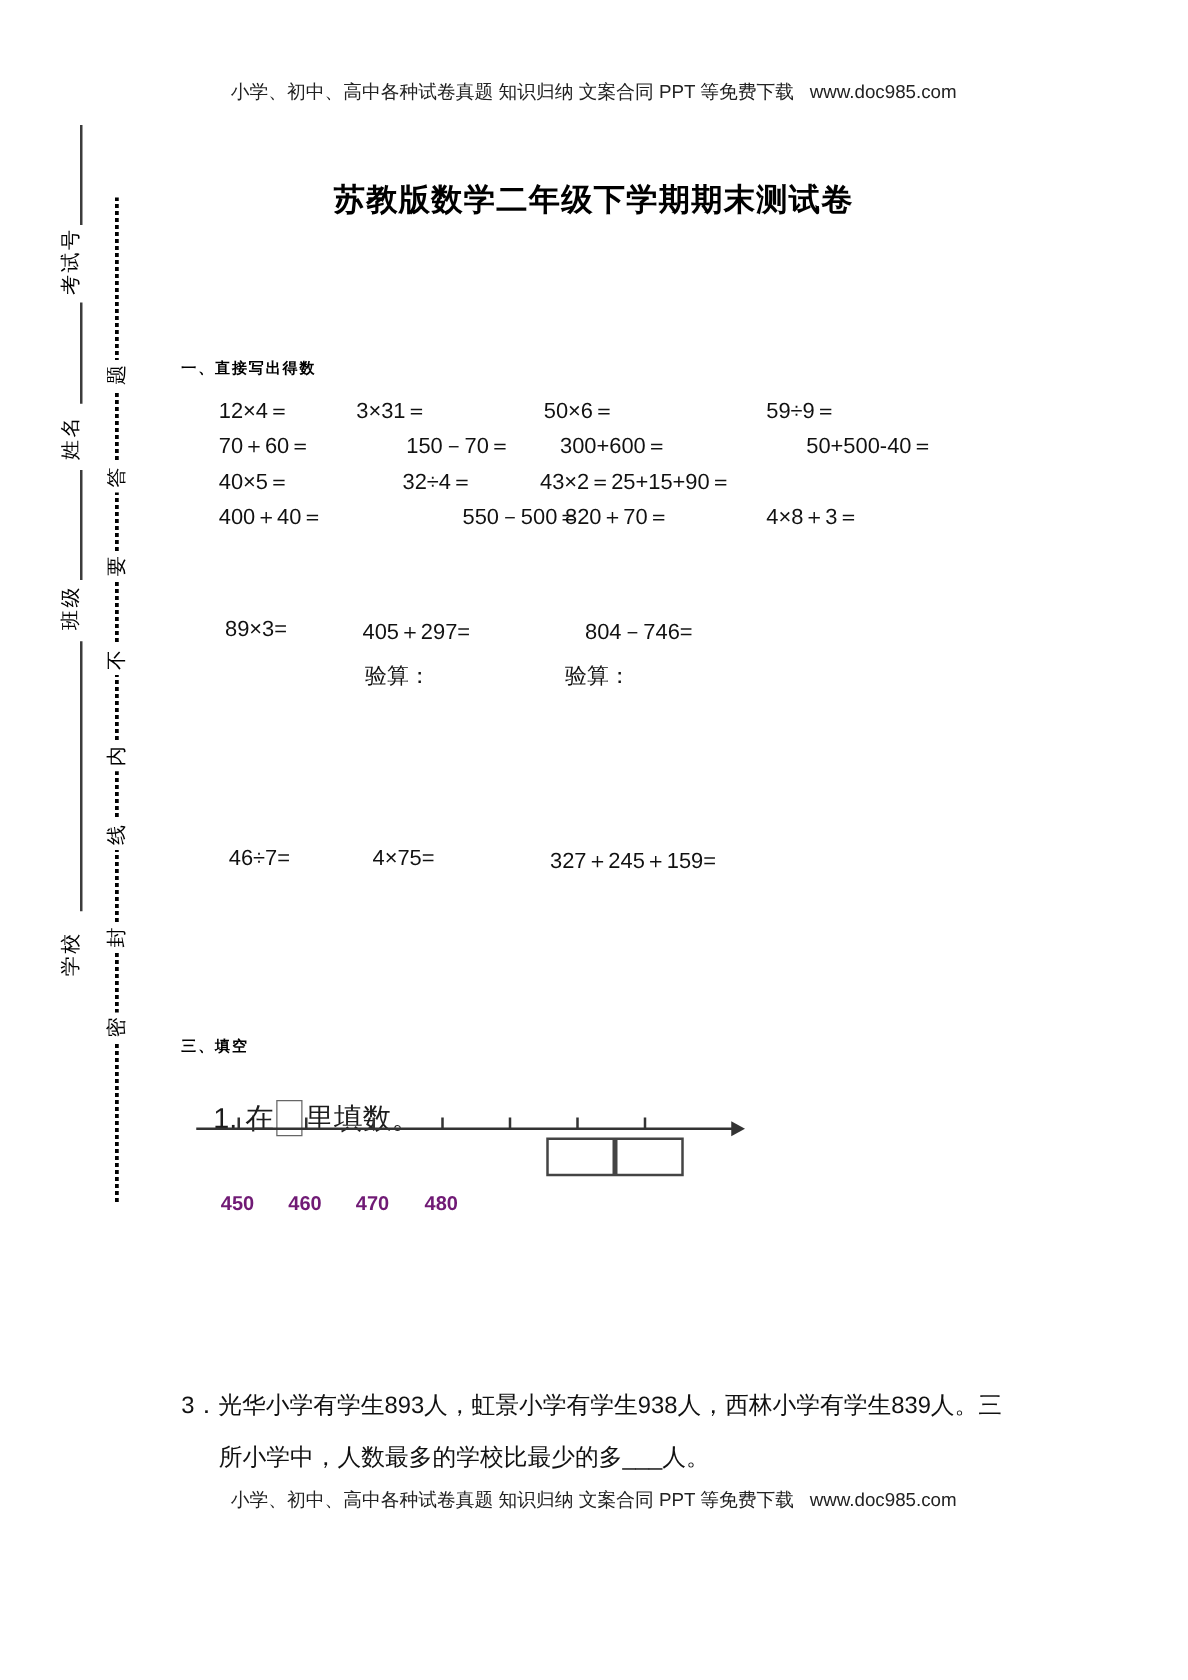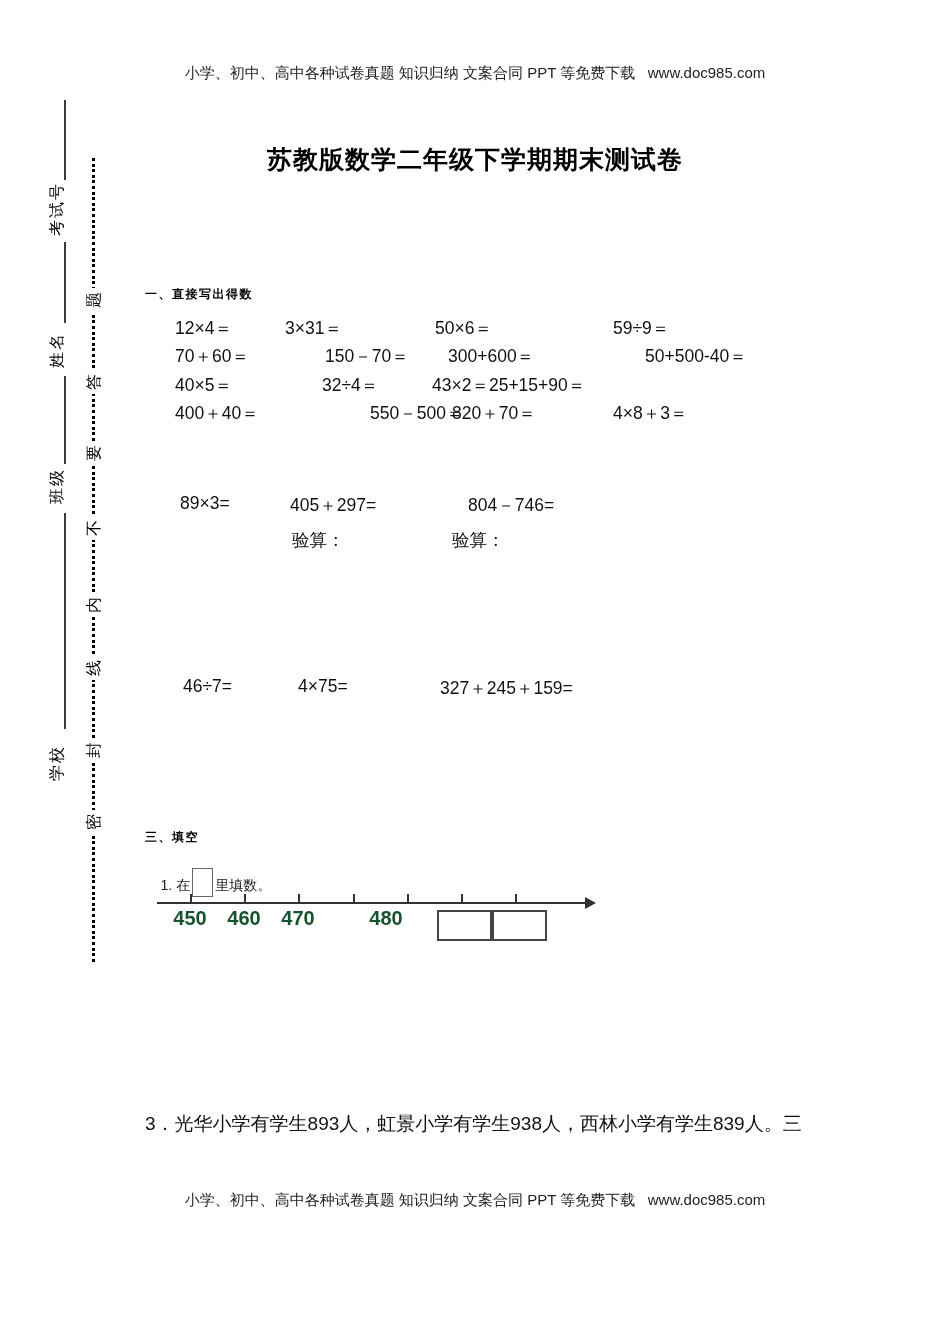--- a/index.html
+++ b/index.html
@@ -15,30 +15,30 @@
   .cjk{position:absolute;font-size:19px;white-space:pre;color:#111;}
   
   .seg{position:absolute;left:64px;width:2px;background:#3c3c3c;}
   .seal-label{position:absolute;left:57px;font-size:16px;letter-spacing:2px;white-space:nowrap;
               transform:translate(-50%,-50%) rotate(-90deg);color:#000;}
   .dotted{position:absolute;left:92px;top:158px;width:3px;height:806px;
           background:repeating-linear-gradient(180deg,#000 0 3px,transparent 3px 5.6px);}
   .warn-char{position:absolute;left:94px;font-size:16px;background:#fff;padding:0 4px;
              transform:translate(-50%,-50%) rotate(-90deg);color:#000;}
   
-  .fill1{position:absolute;left:145px;top:852px;font-size:14px;white-space:pre;}
+  .fill1{position:absolute;left:145px;top:852px;font-size:23px;white-space:pre;}
   .small-box{display:inline-block;width:19px;height:27px;border:1.5px solid #666;
              margin:0 2px;vertical-align:-7px;background:#fff;}
   
   .nl-line{position:absolute;left:157px;top:902px;width:430px;height:2px;background:#333;}
   .nl-arrow{position:absolute;left:585px;top:897px;width:0;height:0;
             border-left:11px solid #333;border-top:6px solid transparent;border-bottom:6px solid transparent;}
   .nl-tick{position:absolute;top:894px;width:2px;height:9px;background:#333;}
-  .nl-label{position:absolute;top:907px;transform:translateX(-50%);
-            font-size:20px;font-weight:600;color:#14532d;}
+  .nl-label{position:absolute;top:955px;transform:translateX(-50%);
+            font-size:16px;font-weight:600;color:#701a75;}
   .nl-box{position:absolute;top:910px;width:51px;height:27px;border:2px solid #444;background:#fff;}
 </style>
 </head>
 <body>
 
 <div class="page">
 
   <div class="header">小学、初中、高中各种试卷真题 知识归纳 文案合同 PPT 等免费下载   www.doc985.com</div>
 
   <div id="seal">
@@ -106,21 +106,22 @@
   <div class="nl-tick" style="left: 190px;"></div>
       <div class="nl-tick" style="left: 244px;"></div>
       <div class="nl-tick" style="left: 298px;"></div>
       <div class="nl-tick" style="left: 353px;"></div>
       <div class="nl-tick" style="left: 407px;"></div>
       <div class="nl-tick" style="left: 461px;"></div>
       <div class="nl-tick" style="left: 515px;"></div>
       <div class="nl-label" style="left: 190px;">450</div>
       <div class="nl-label" style="left: 244px;">460</div>
       <div class="nl-label" style="left: 298px;">470</div>
-      <div class="nl-label" style="left: 353px; margin-left: 33px;">480</div>
+      <div class="nl-label" style="left: 353px;">480</div>
       <div class="nl-box" style="left: 437px;"></div>
       <div class="nl-box" style="left: 492px;"></div>
     </div>
 
   <div class="cjk" style="left:145px;top:1111px">3．光华小学有学生893人，虹景小学有学生938人，西林小学有学生839人。三</div>
+  <div class="cjk" style="left:175px;top:1153px">所小学中，人数最多的学校比最少的多___人。</div>
 
   <div class="footer">小学、初中、高中各种试卷真题 知识归纳 文案合同 PPT 等免费下载   www.doc985.com</div>
 </div>
 
 </body></html>

